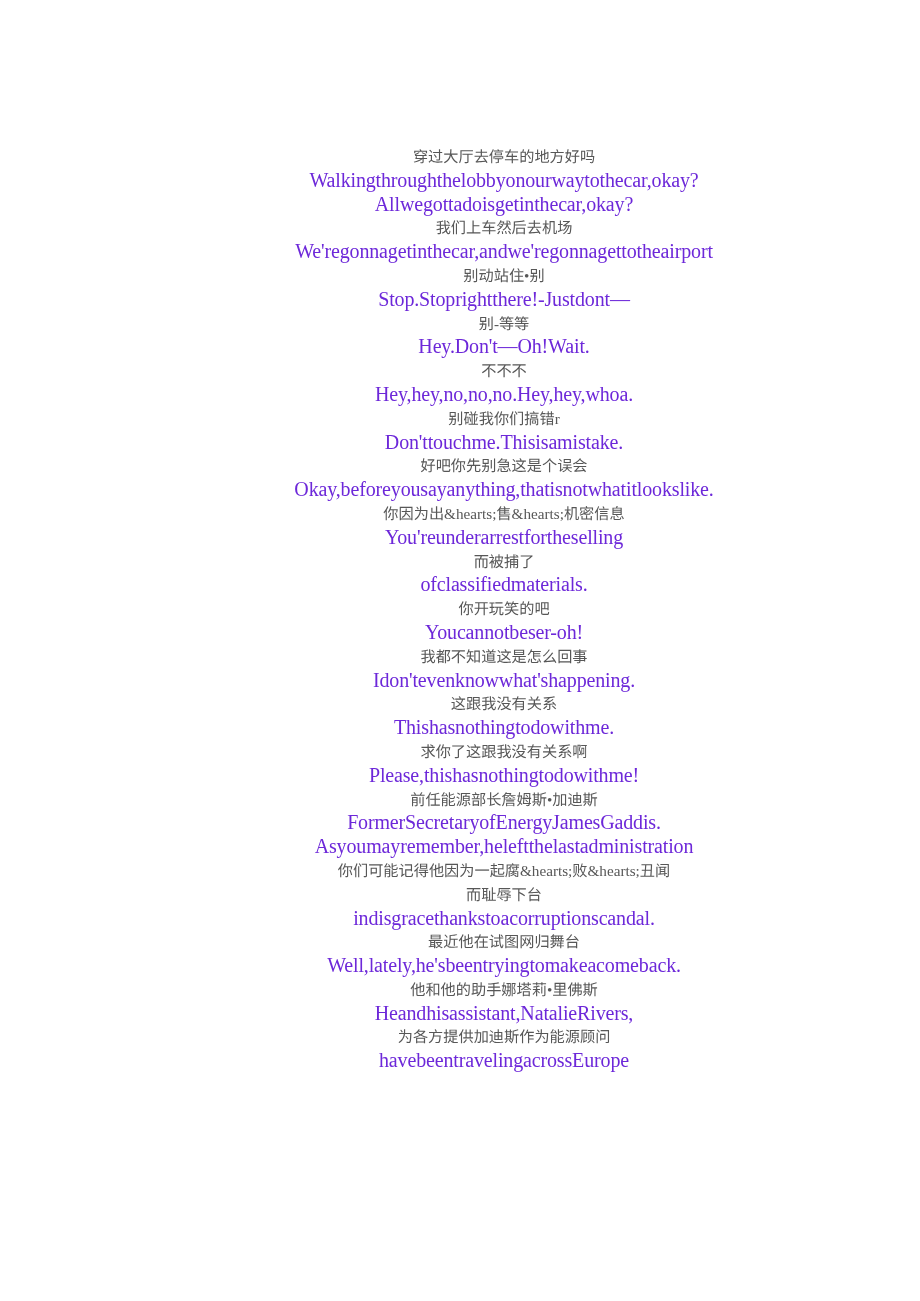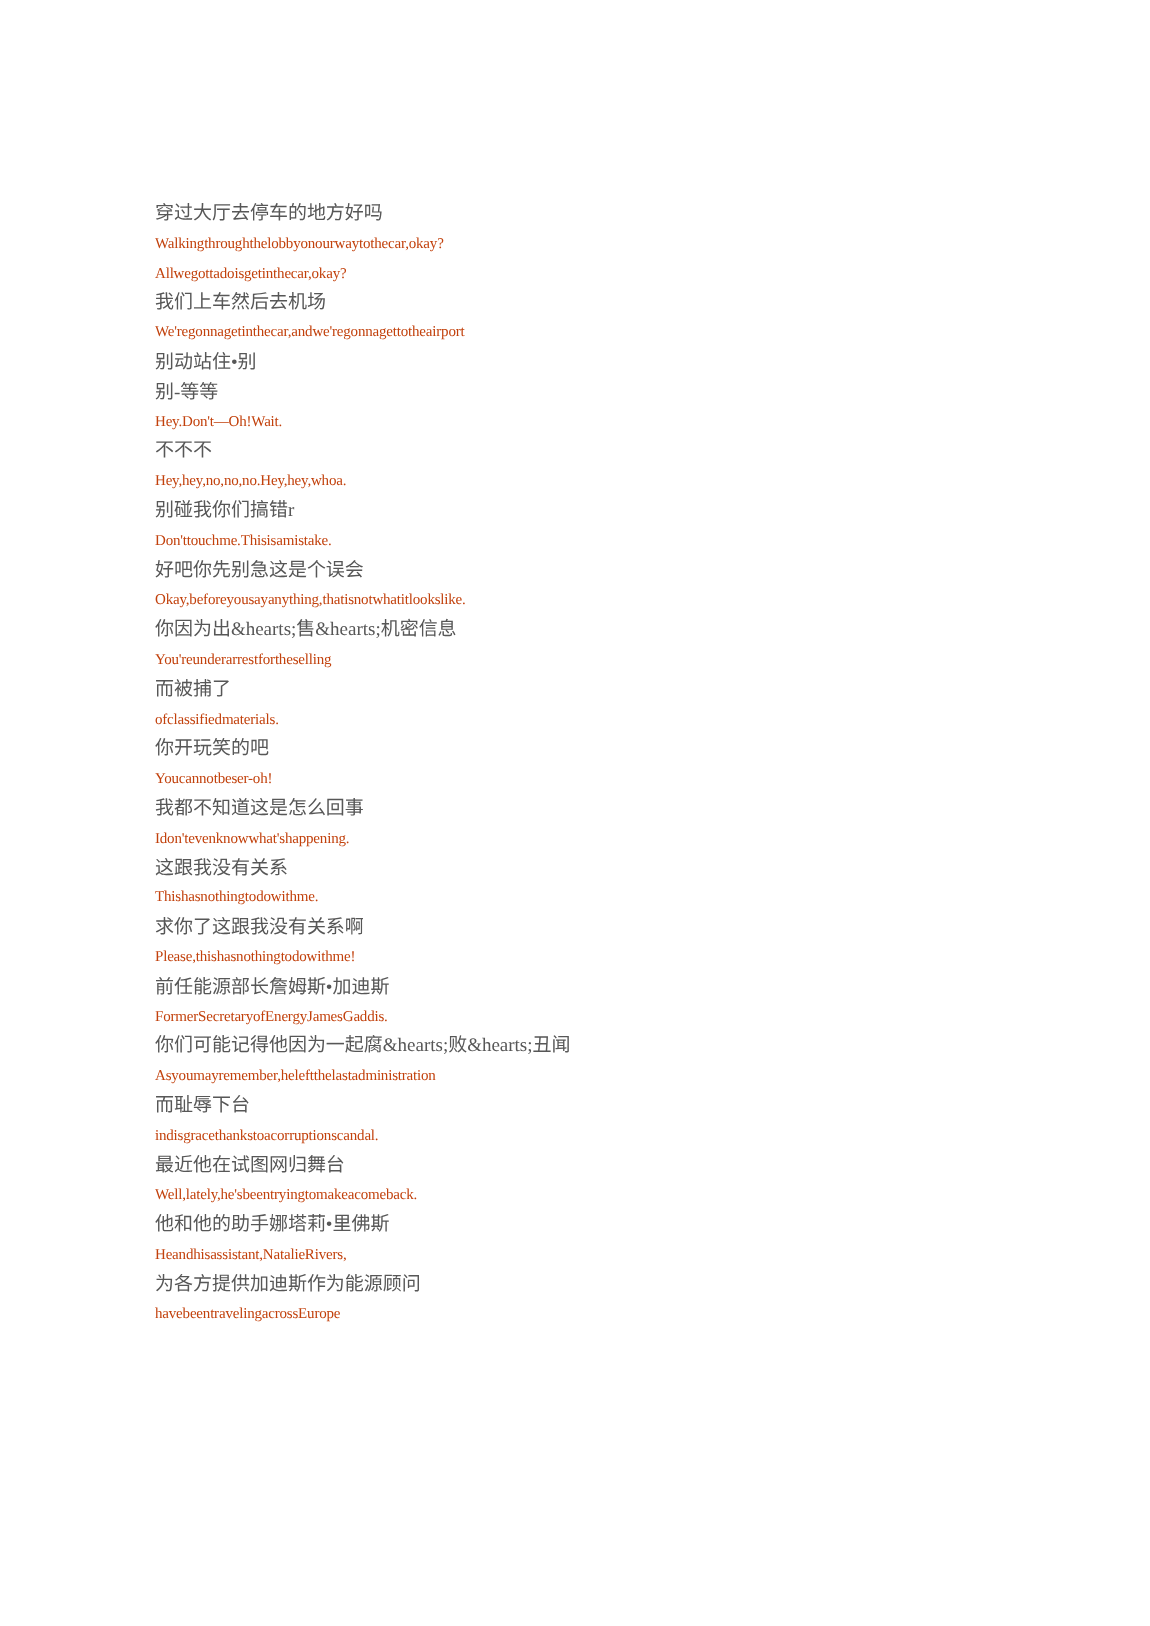--- a/index.html
+++ b/index.html
@@ -20,22 +20,23 @@
     height: 1301px;
     background: #ffffff;
     overflow: hidden;
     box-sizing: border-box;
   }
 
   
   #transcript {
     position: absolute;
     left: 124px;
-    top: 159px;
+    top: 145px;
     width: 760px;
+    text-align: center;
   }
 
   .line {
     display: block;
     margin: 0;
     padding: 0;
     height: 23.8px;
     line-height: 23.8px;
     white-space: pre;
     font-weight: normal;
@@ -43,36 +44,37 @@
   }
 
   
   .line.zh {
     font-size: 15.2px;
     color: #575757;
   }
 
   
   .line.en {
-    font-size: 12px;
-    color: #c2410c;
+    font-size: 20px;
+    color: #6d28d9;
     letter-spacing: -0.15px;
   }
 </style>
 </head>
 <body>
 
 <div id="page">
   <div id="transcript">
       <div class="line zh">穿过大厅去停车的地方好吗</div>
       <div class="line en">Walkingthroughthelobbyonourwaytothecar,okay?</div>
       <div class="line en">Allwegottadoisgetinthecar,okay?</div>
       <div class="line zh">我们上车然后去机场</div>
       <div class="line en">We'regonnagetinthecar,andwe'regonnagettotheairport</div>
       <div class="line zh">别动站住•别</div>
+      <div class="line en">Stop.Stoprightthere!-Justdont—</div>
       <div class="line zh">别-等等</div>
       <div class="line en">Hey.Don't—Oh!Wait.</div>
       <div class="line zh">不不不</div>
       <div class="line en">Hey,hey,no,no,no.Hey,hey,whoa.</div>
       <div class="line zh">别碰我你们搞错r</div>
       <div class="line en">Don'ttouchme.Thisisamistake.</div>
       <div class="line zh">好吧你先别急这是个误会</div>
       <div class="line en">Okay,beforeyousayanything,thatisnotwhatitlookslike.</div>
       <div class="line zh">你因为出&amp;hearts;售&amp;hearts;机密信息</div>
       <div class="line en">You'reunderarrestfortheselling</div>
@@ -81,22 +83,22 @@
       <div class="line zh">你开玩笑的吧</div>
       <div class="line en">Youcannotbeser-oh!</div>
       <div class="line zh">我都不知道这是怎么回事</div>
       <div class="line en">Idon'tevenknowwhat'shappening.</div>
       <div class="line zh">这跟我没有关系</div>
       <div class="line en">Thishasnothingtodowithme.</div>
       <div class="line zh">求你了这跟我没有关系啊</div>
       <div class="line en">Please,thishasnothingtodowithme!</div>
       <div class="line zh">前任能源部长詹姆斯•加迪斯</div>
       <div class="line en">FormerSecretaryofEnergyJamesGaddis.</div>
+      <div class="line en">Asyoumayremember,heleftthelastadministration</div>
       <div class="line zh">你们可能记得他因为一起腐&amp;hearts;败&amp;hearts;丑闻</div>
-      <div class="line en">Asyoumayremember,heleftthelastadministration</div>
       <div class="line zh">而耻辱下台</div>
       <div class="line en">indisgracethankstoacorruptionscandal.</div>
       <div class="line zh">最近他在试图网归舞台</div>
       <div class="line en">Well,lately,he'sbeentryingtomakeacomeback.</div>
       <div class="line zh">他和他的助手娜塔莉•里佛斯</div>
       <div class="line en">Heandhisassistant,NatalieRivers,</div>
       <div class="line zh">为各方提供加迪斯作为能源顾问</div>
       <div class="line en">havebeentravelingacrossEurope</div>
     </div>
 </div>

